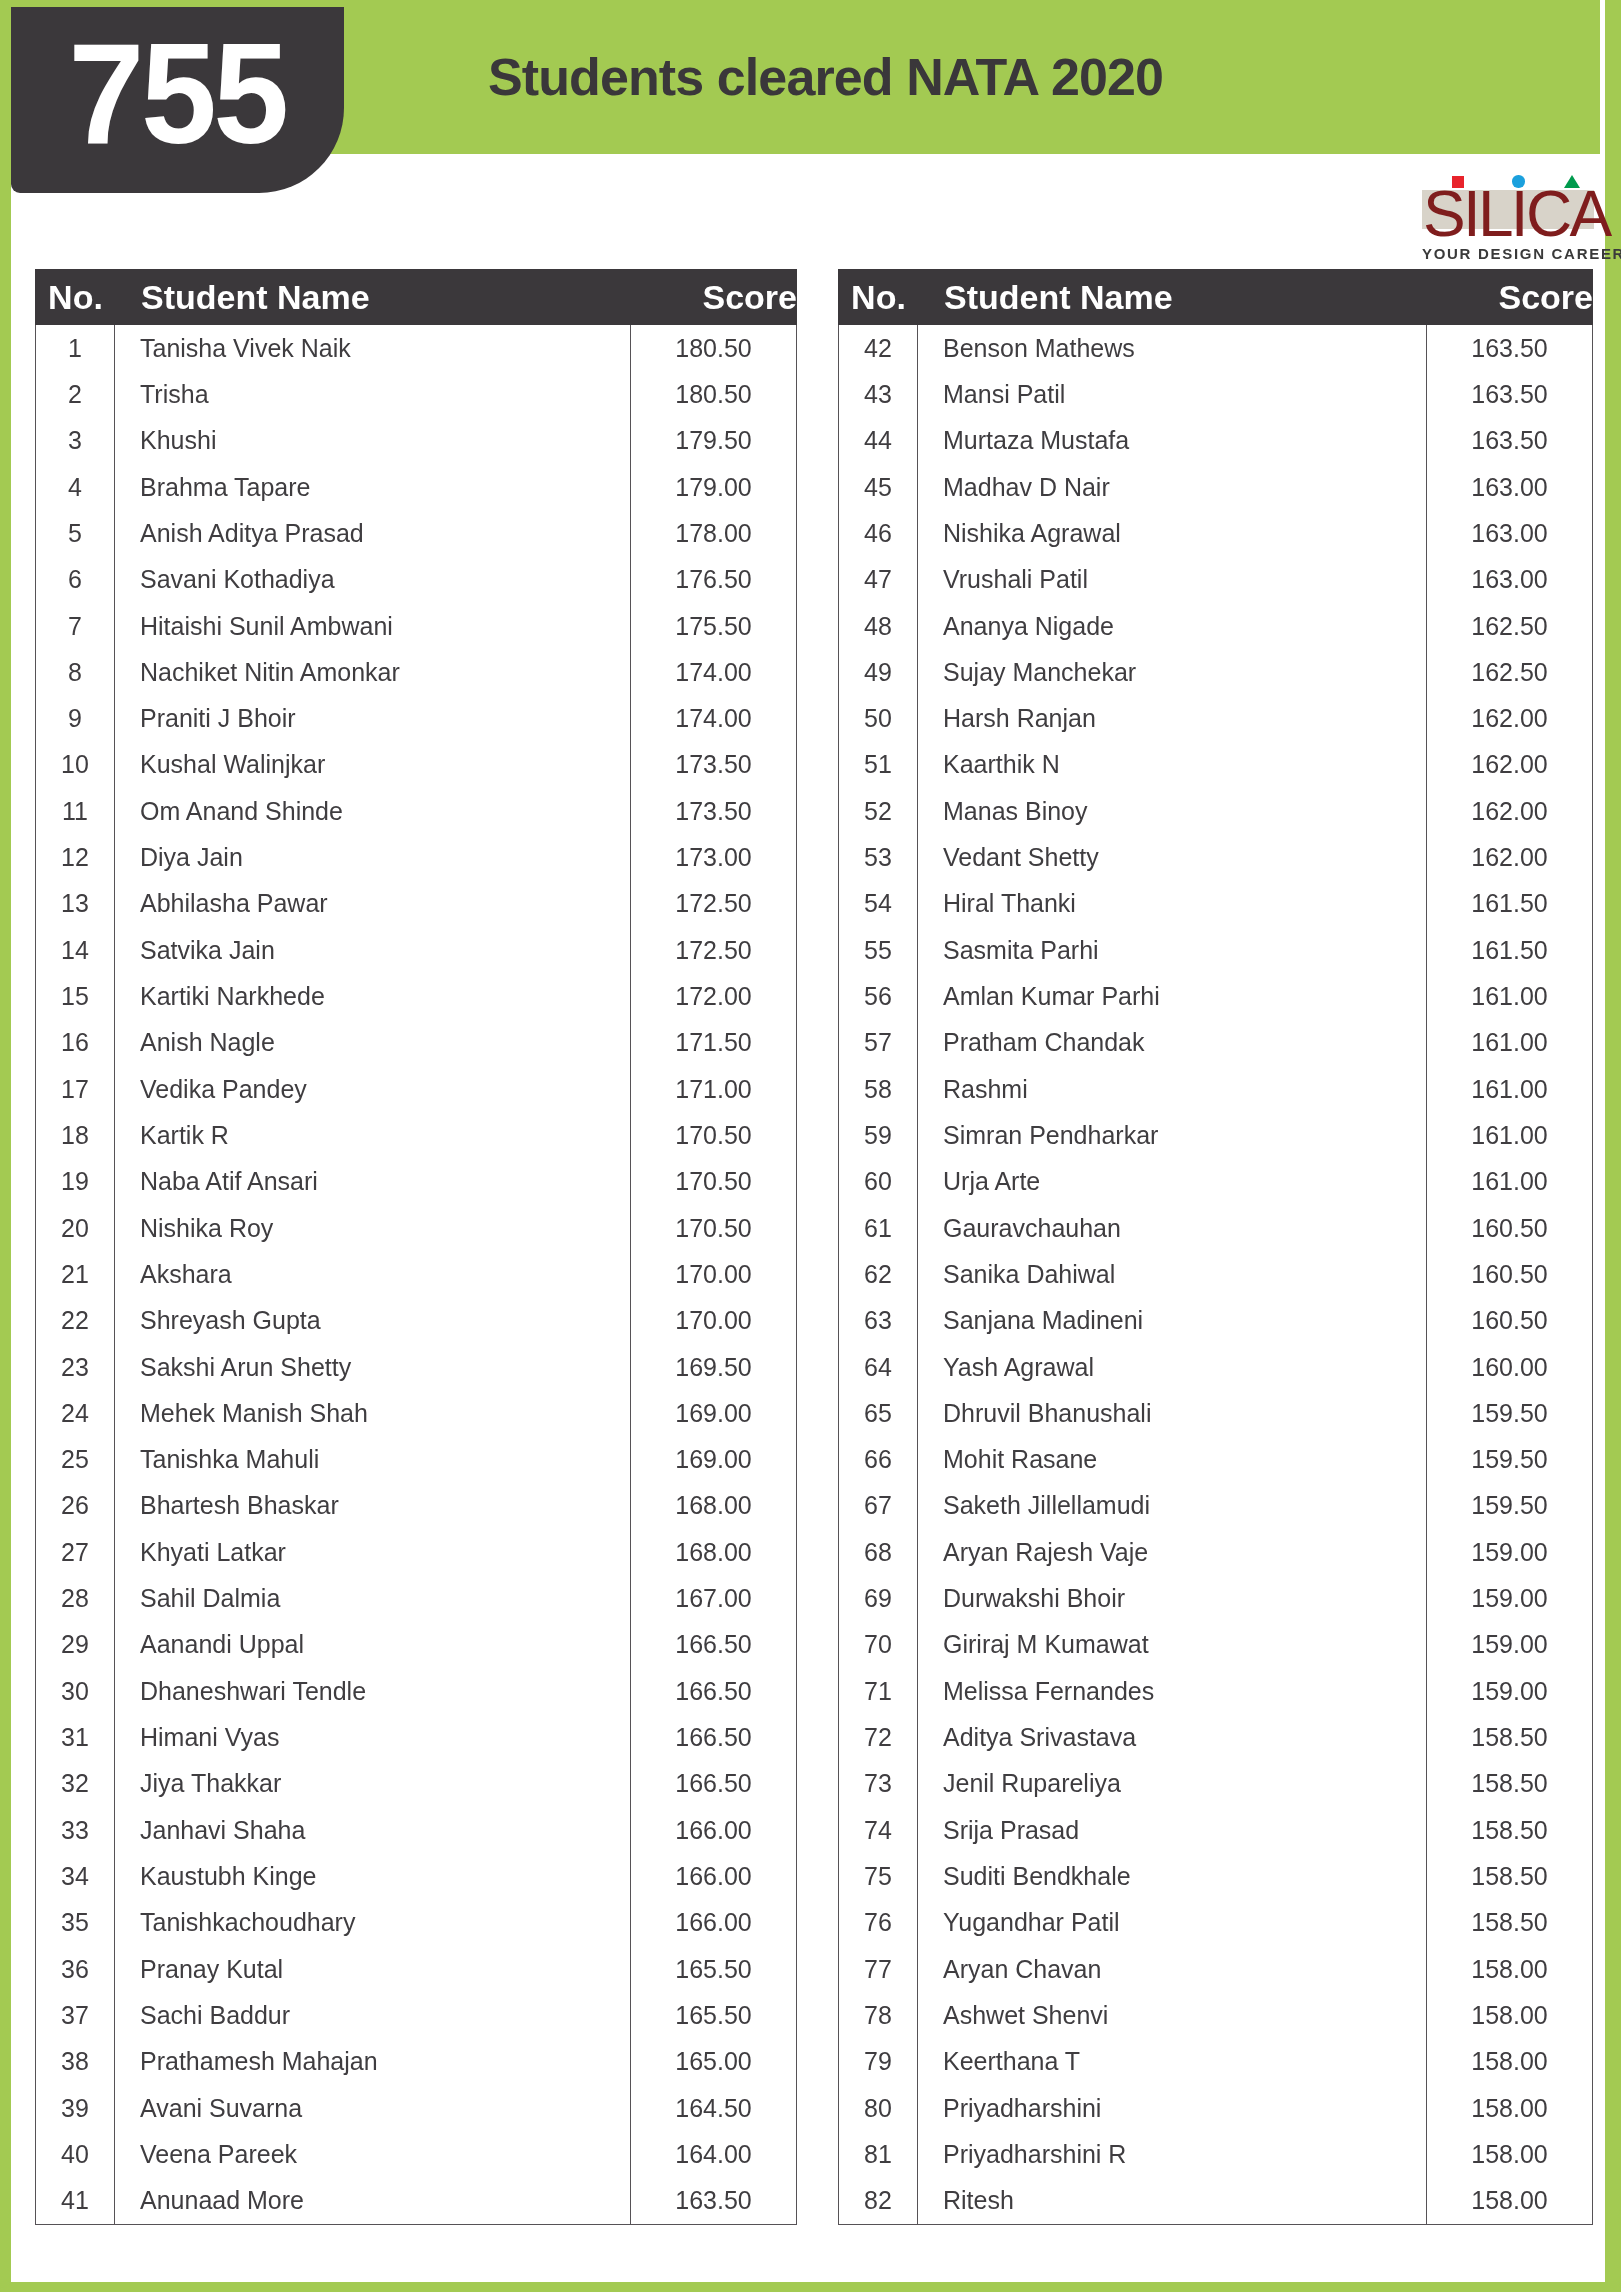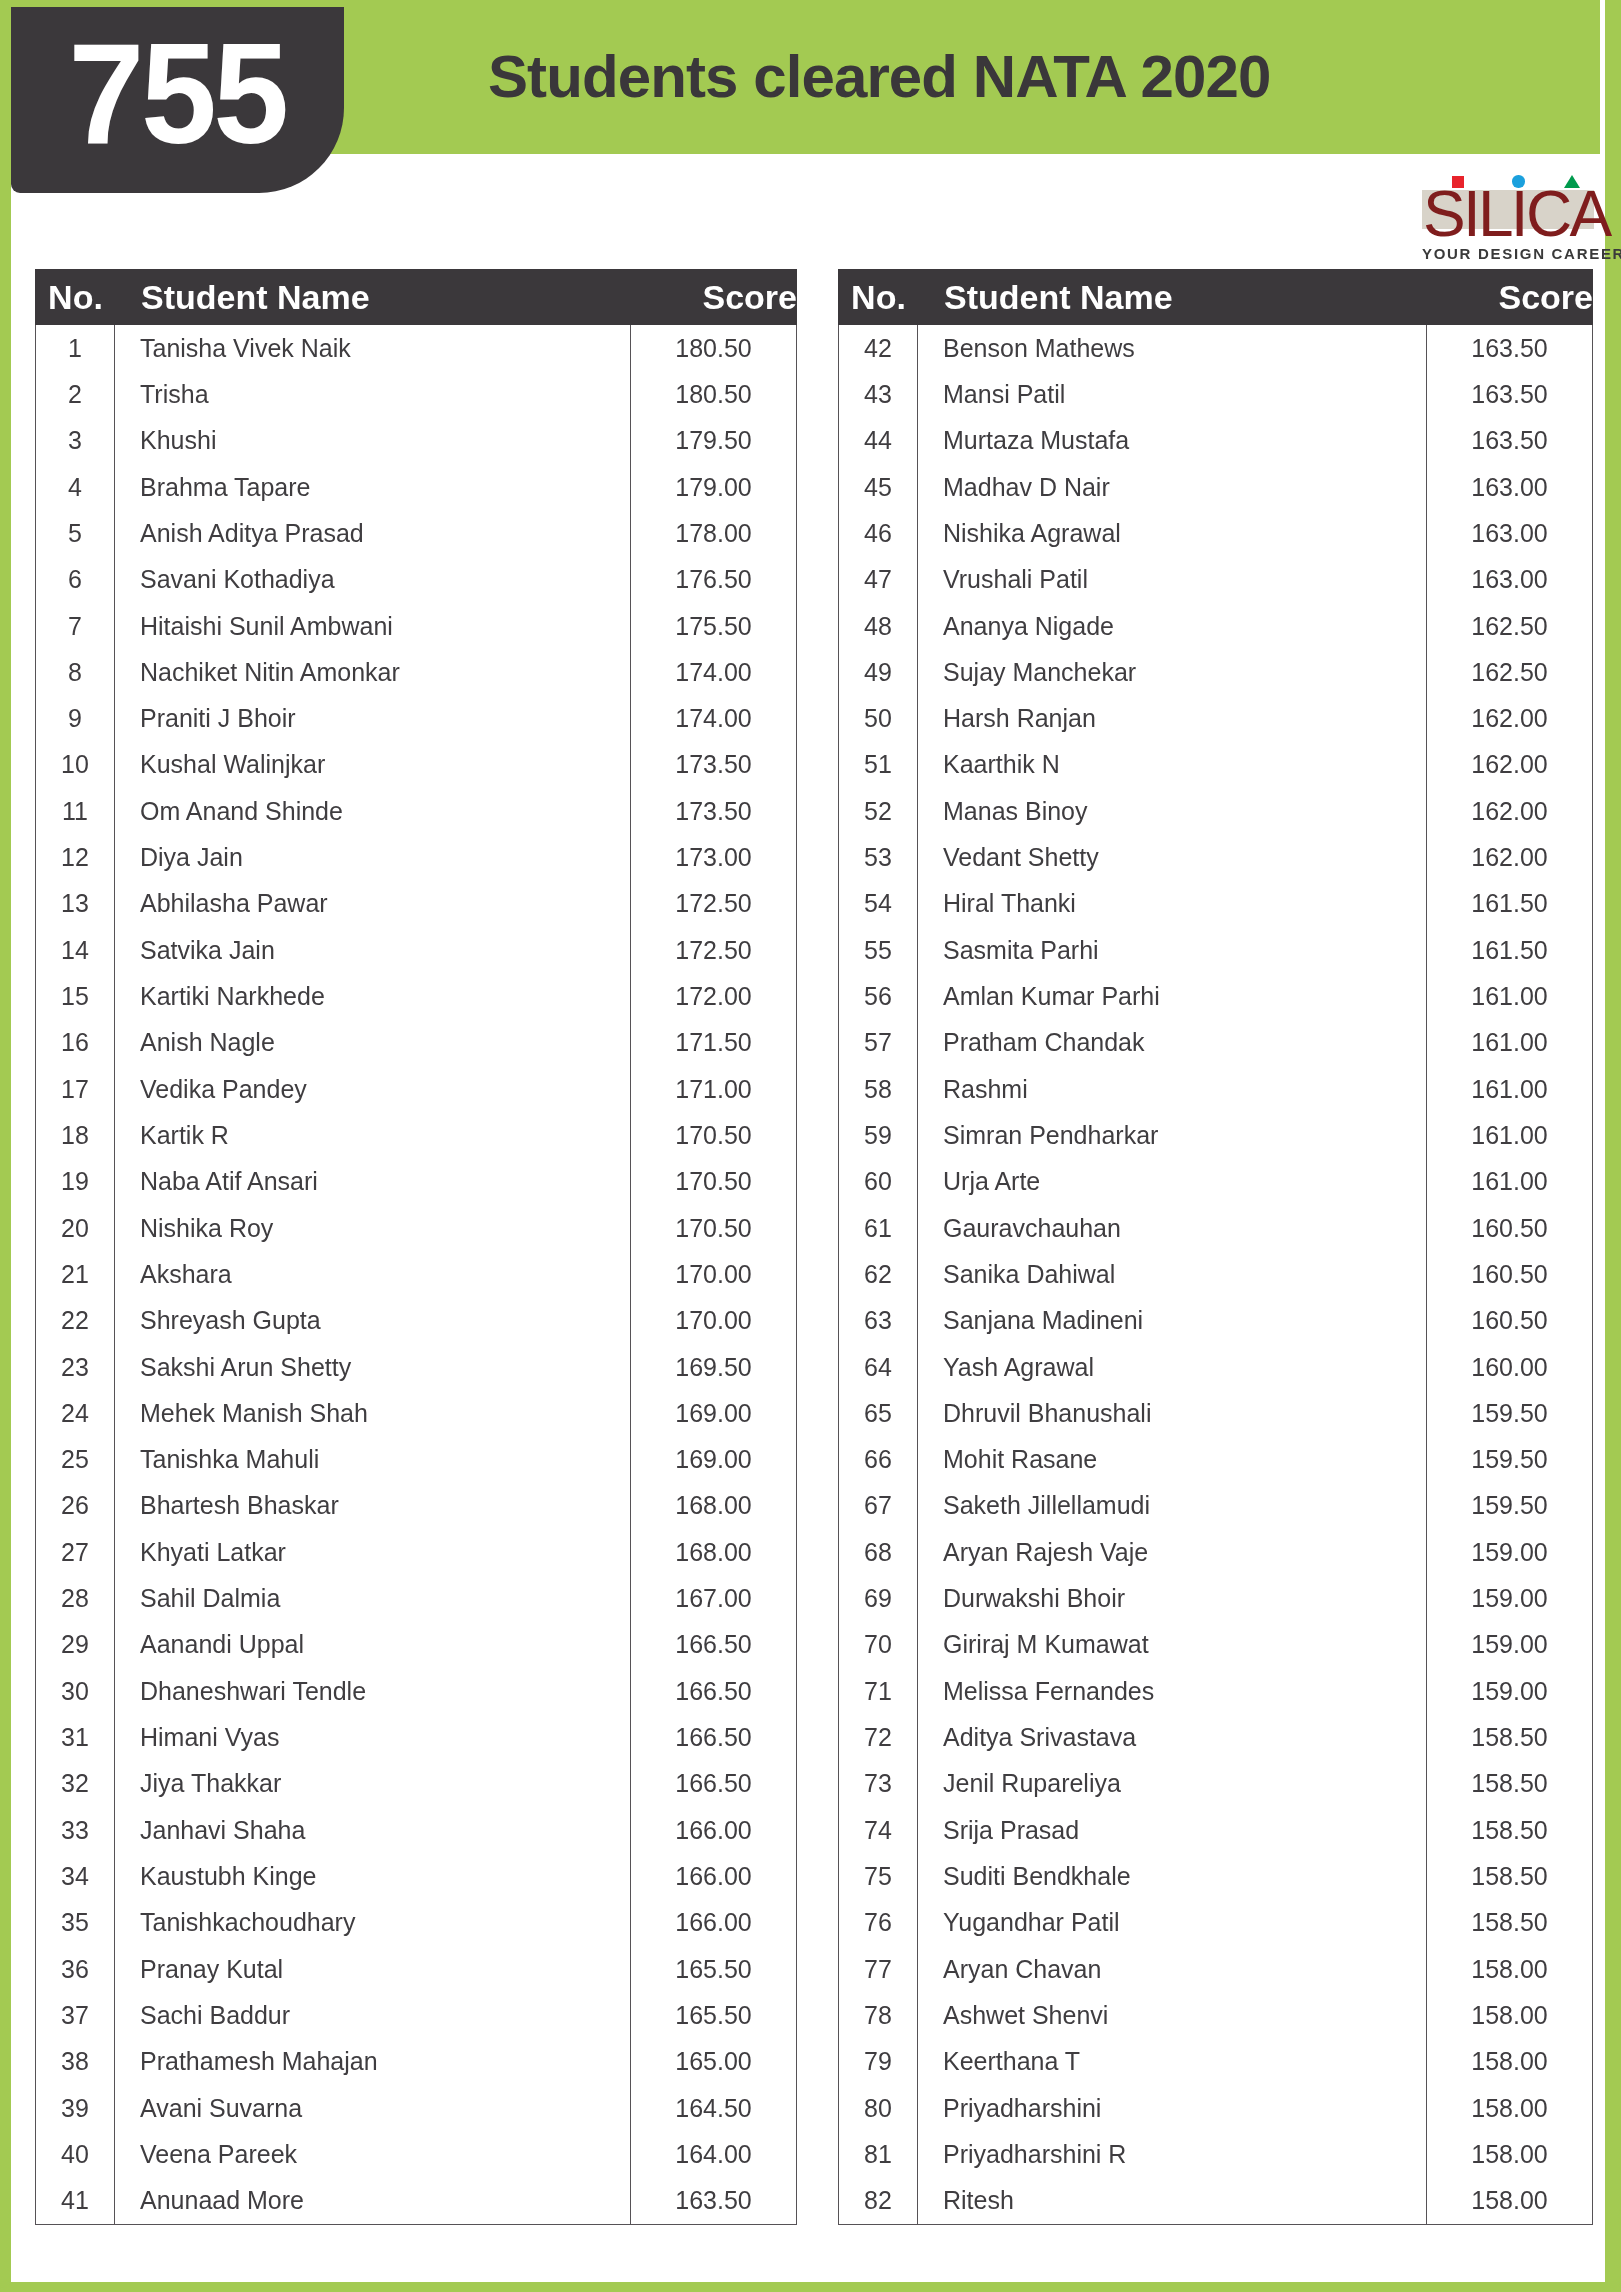--- a/index.html
+++ b/index.html
@@ -18,21 +18,21 @@
 
   
   .banner {
     position:absolute; left:0; top:0;
     width:1600px; height:154px;
     background:#a3ca52;
   }
   .banner-title {
     position:absolute; left:488px; top:0; height:178px;
     line-height:154px;
-    font-size:60px; font-weight:bold; letter-spacing:-0.9px;
+    font-size:52px; font-weight:bold; letter-spacing:-0.9px;
     color:#3a373a; white-space:nowrap;text-align:right;
   }
   .badge {
     position:absolute; left:10.7px; top:7.2px;
     width:333px; height:186px;
     background:#3b383b;
     border-radius:0 0 85px 9px;
     display:flex; align-items:center; justify-content:center;
   }
   .badge-count {

